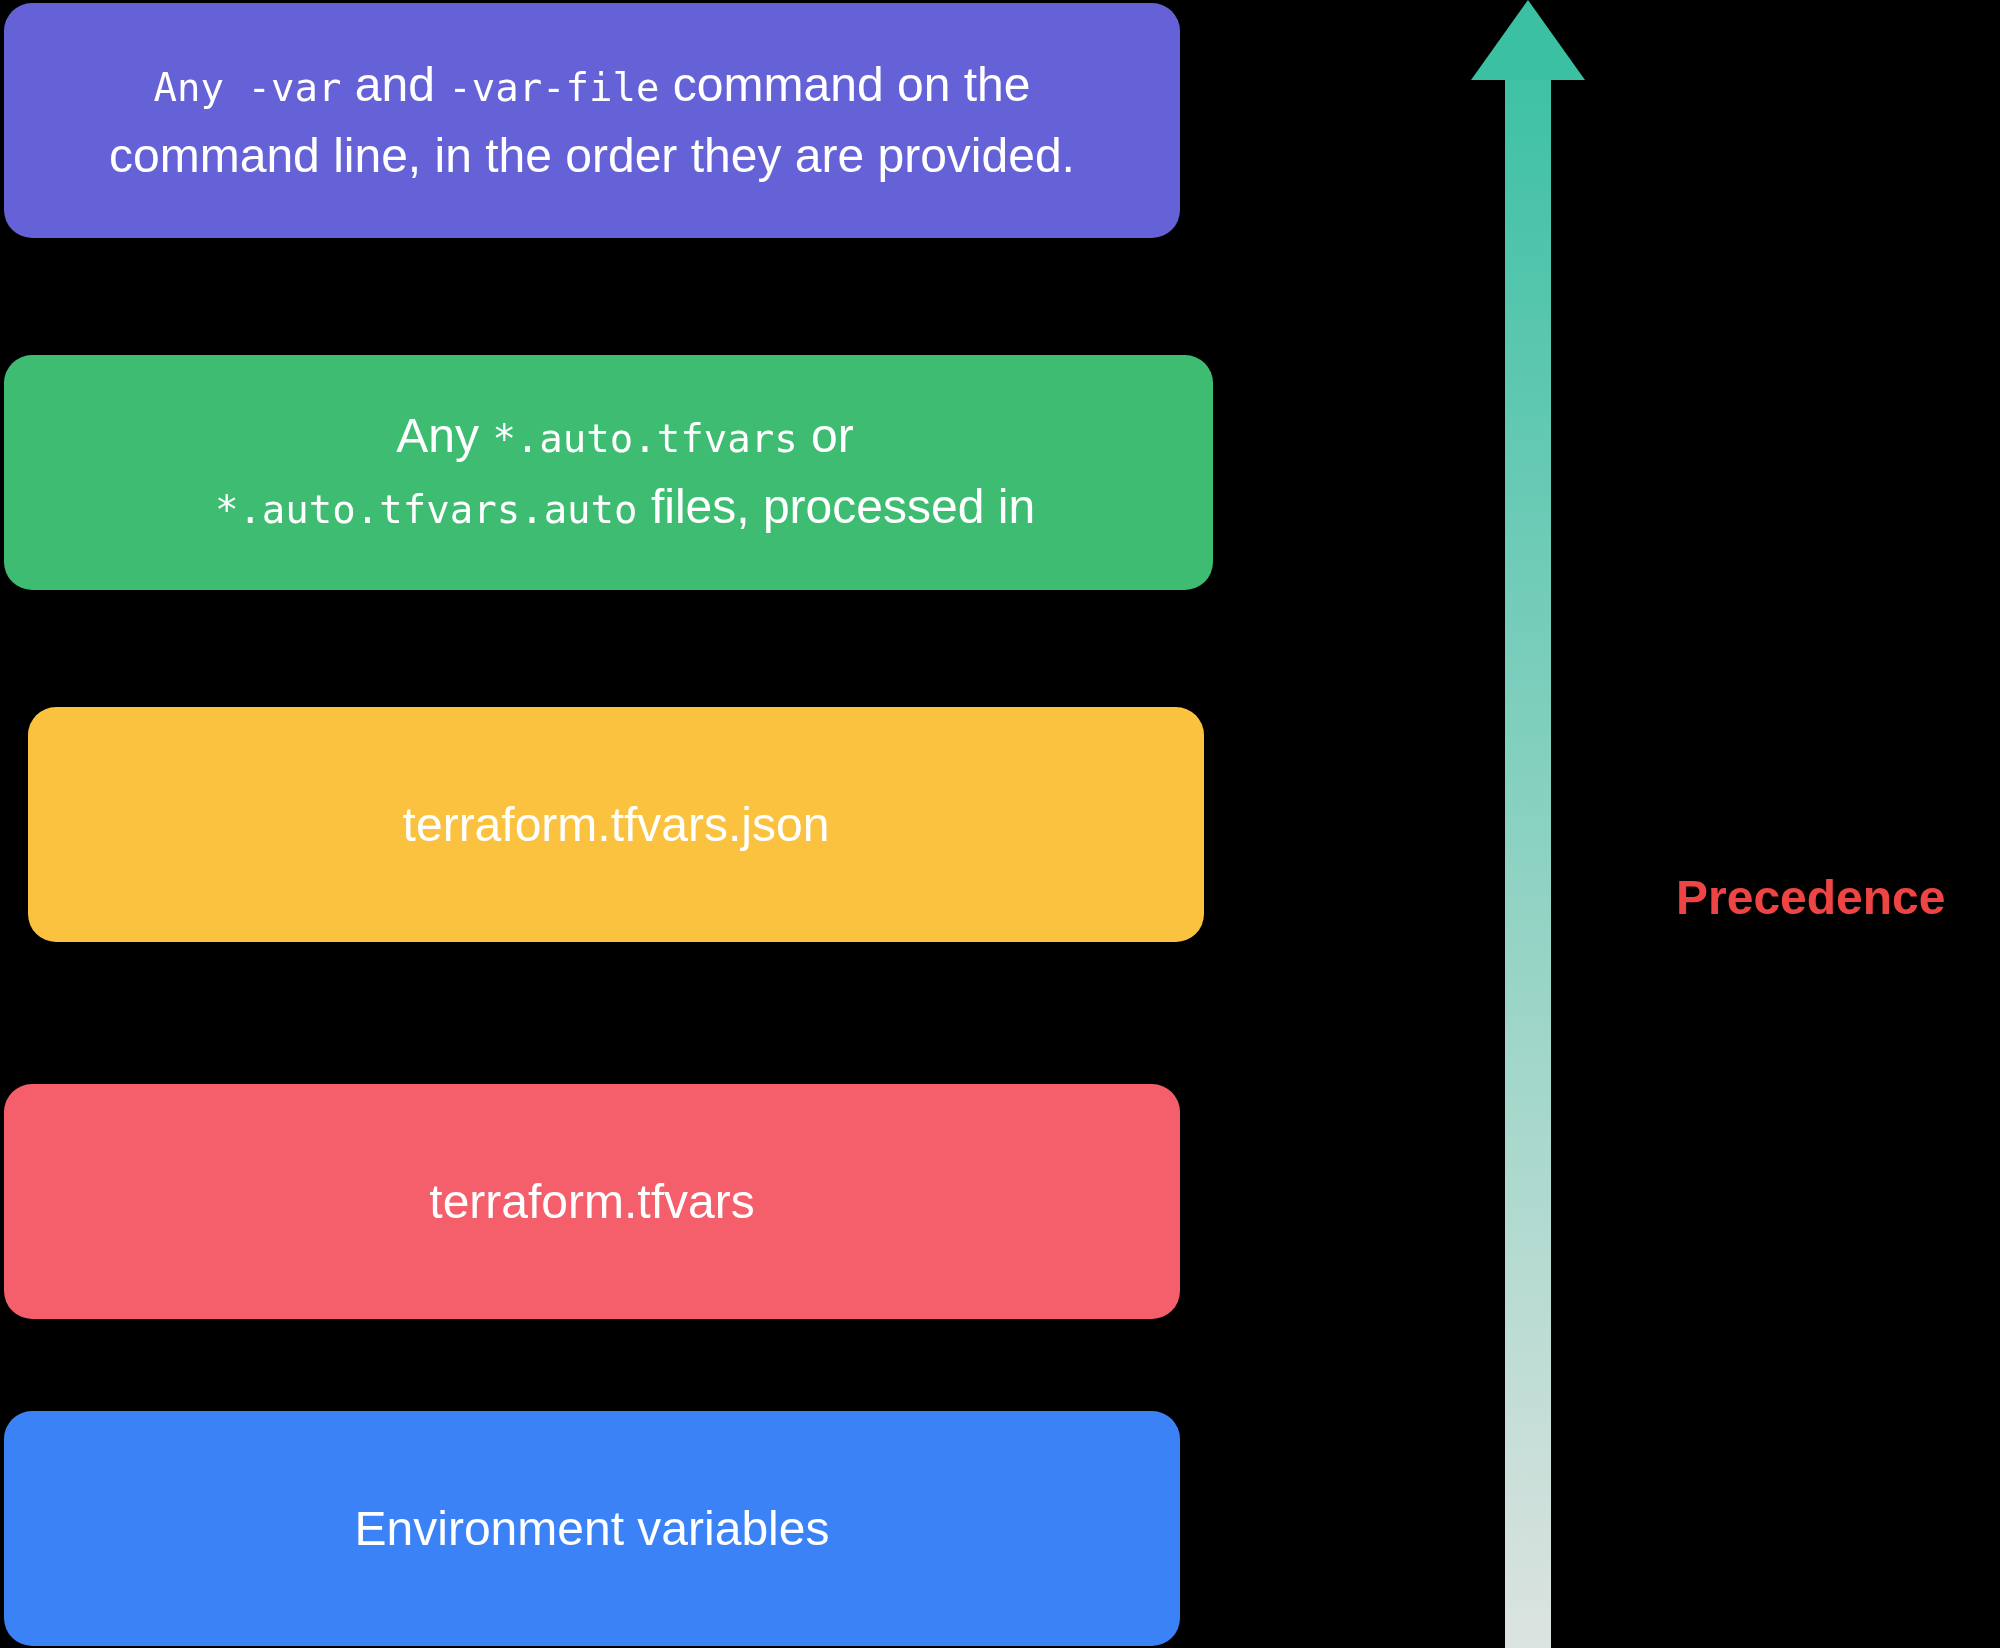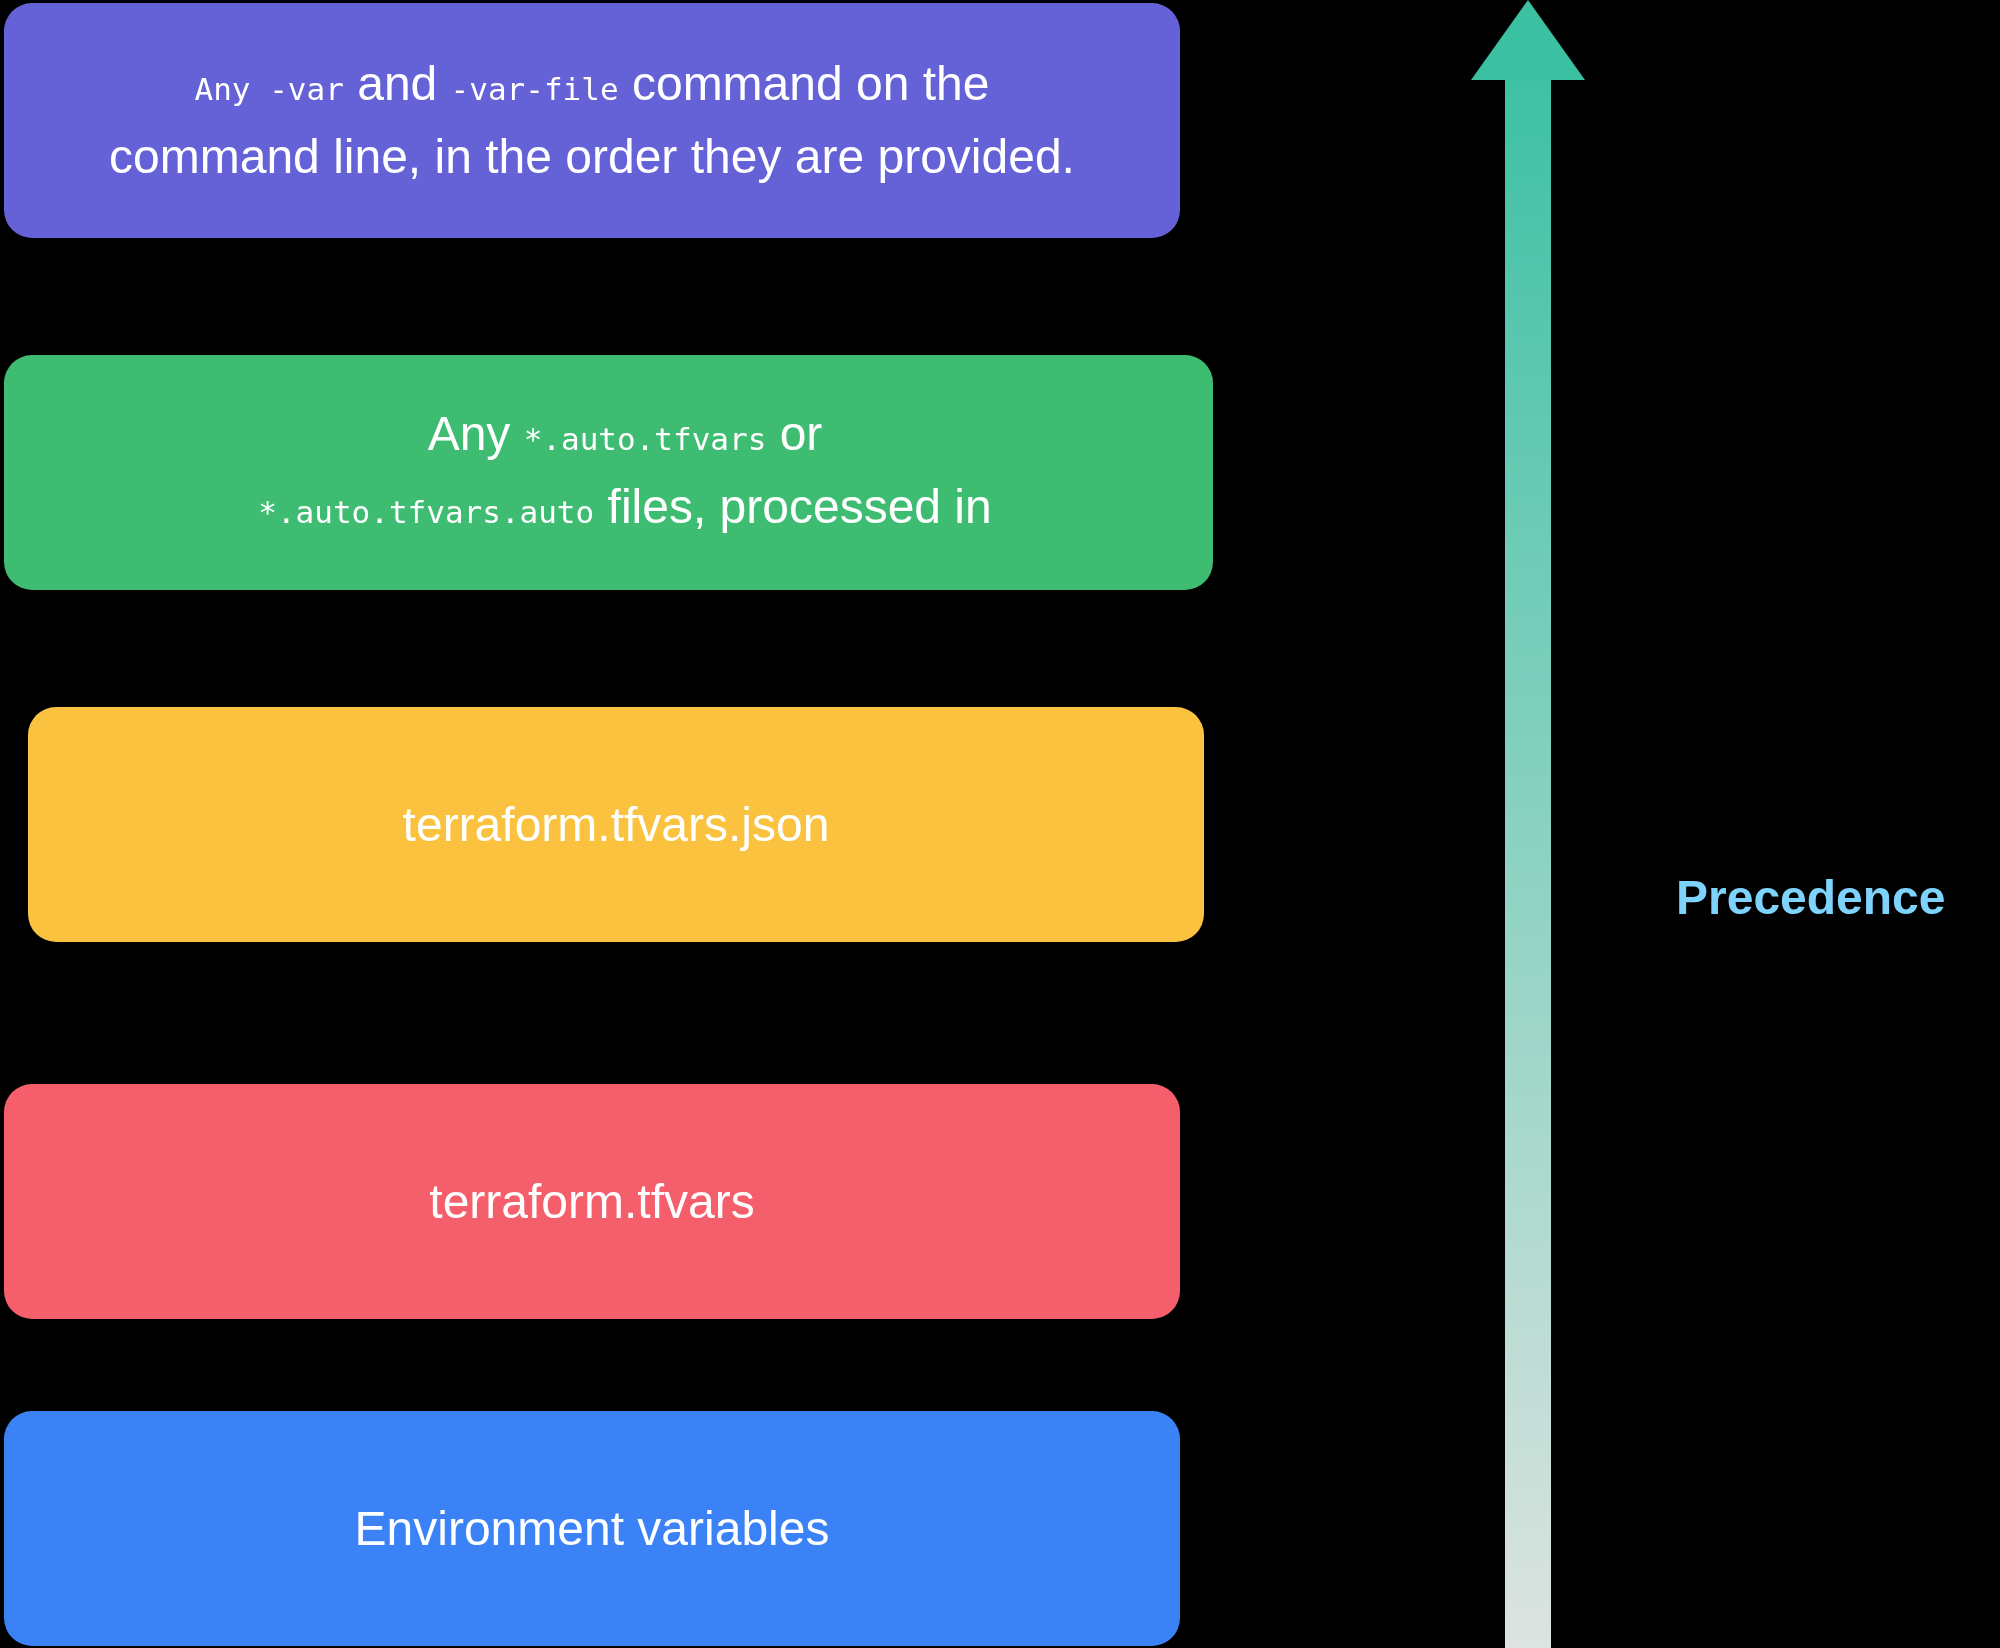--- a/index.html
+++ b/index.html
@@ -26,21 +26,21 @@
     justify-content: center;
     align-items: center;
     text-align: center;
     color: #ffffff;
     font-size: 48px;
     line-height: 68px;
   }
   .box .line { white-space: nowrap; }
   .mono {
     font-family: "DejaVu Sans Mono", monospace;
-    font-size: 31px;
+    font-size: 39px;
   }
   .sans {
     font-family: "Liberation Sans", sans-serif;
   }
   #box-cli   { top: 3px;    background: #6562d7; }
   #box-auto  { top: 355px;  background: #3ebd72; }
   #box-tjson { top: 707px;  background: #fac23f; margin-left: 24px; }
   #box-tfv   { top: 1084px; background: #f55f6b; text-align: right; }
   #box-env   { top: 1411px; background: #2e86f2; }
 
@@ -94,15 +94,15 @@
   <div class="box" id="box-tfv" style="background: rgb(245, 95, 107);">
     <div class="line"><span class="sans">terraform.tfvars</span></div>
   </div>
 
   <div class="box" id="box-env" style="background: #3b82f6;">
     <div class="line"><span class="sans">Environment variables</span></div>
   </div>
 
   <div id="arrow-shaft" style="background: linear-gradient(rgb(62, 193, 164) 0%, rgb(220, 227, 224) 100%);"></div>
   <div id="arrow-head" style="border-bottom-color: rgb(60, 192, 162);"></div>
-  <div id="precedence-label" style="color: #7dd3fc;">Precedence</div>
+  <div id="precedence-label" style="color: #ef4444;">Precedence</div>
 
 </div>
 
 </body></html>

